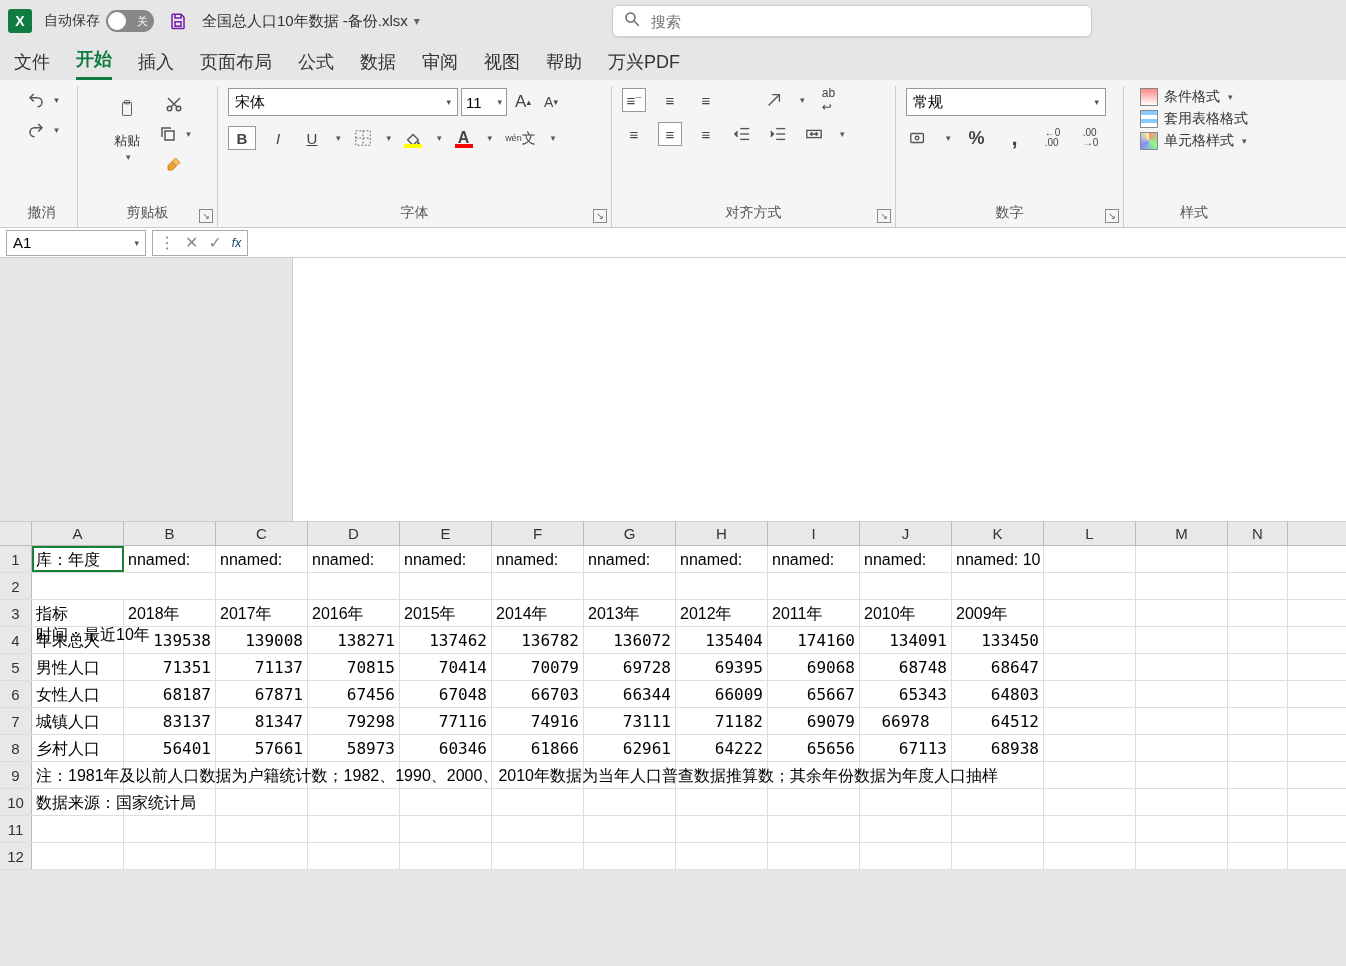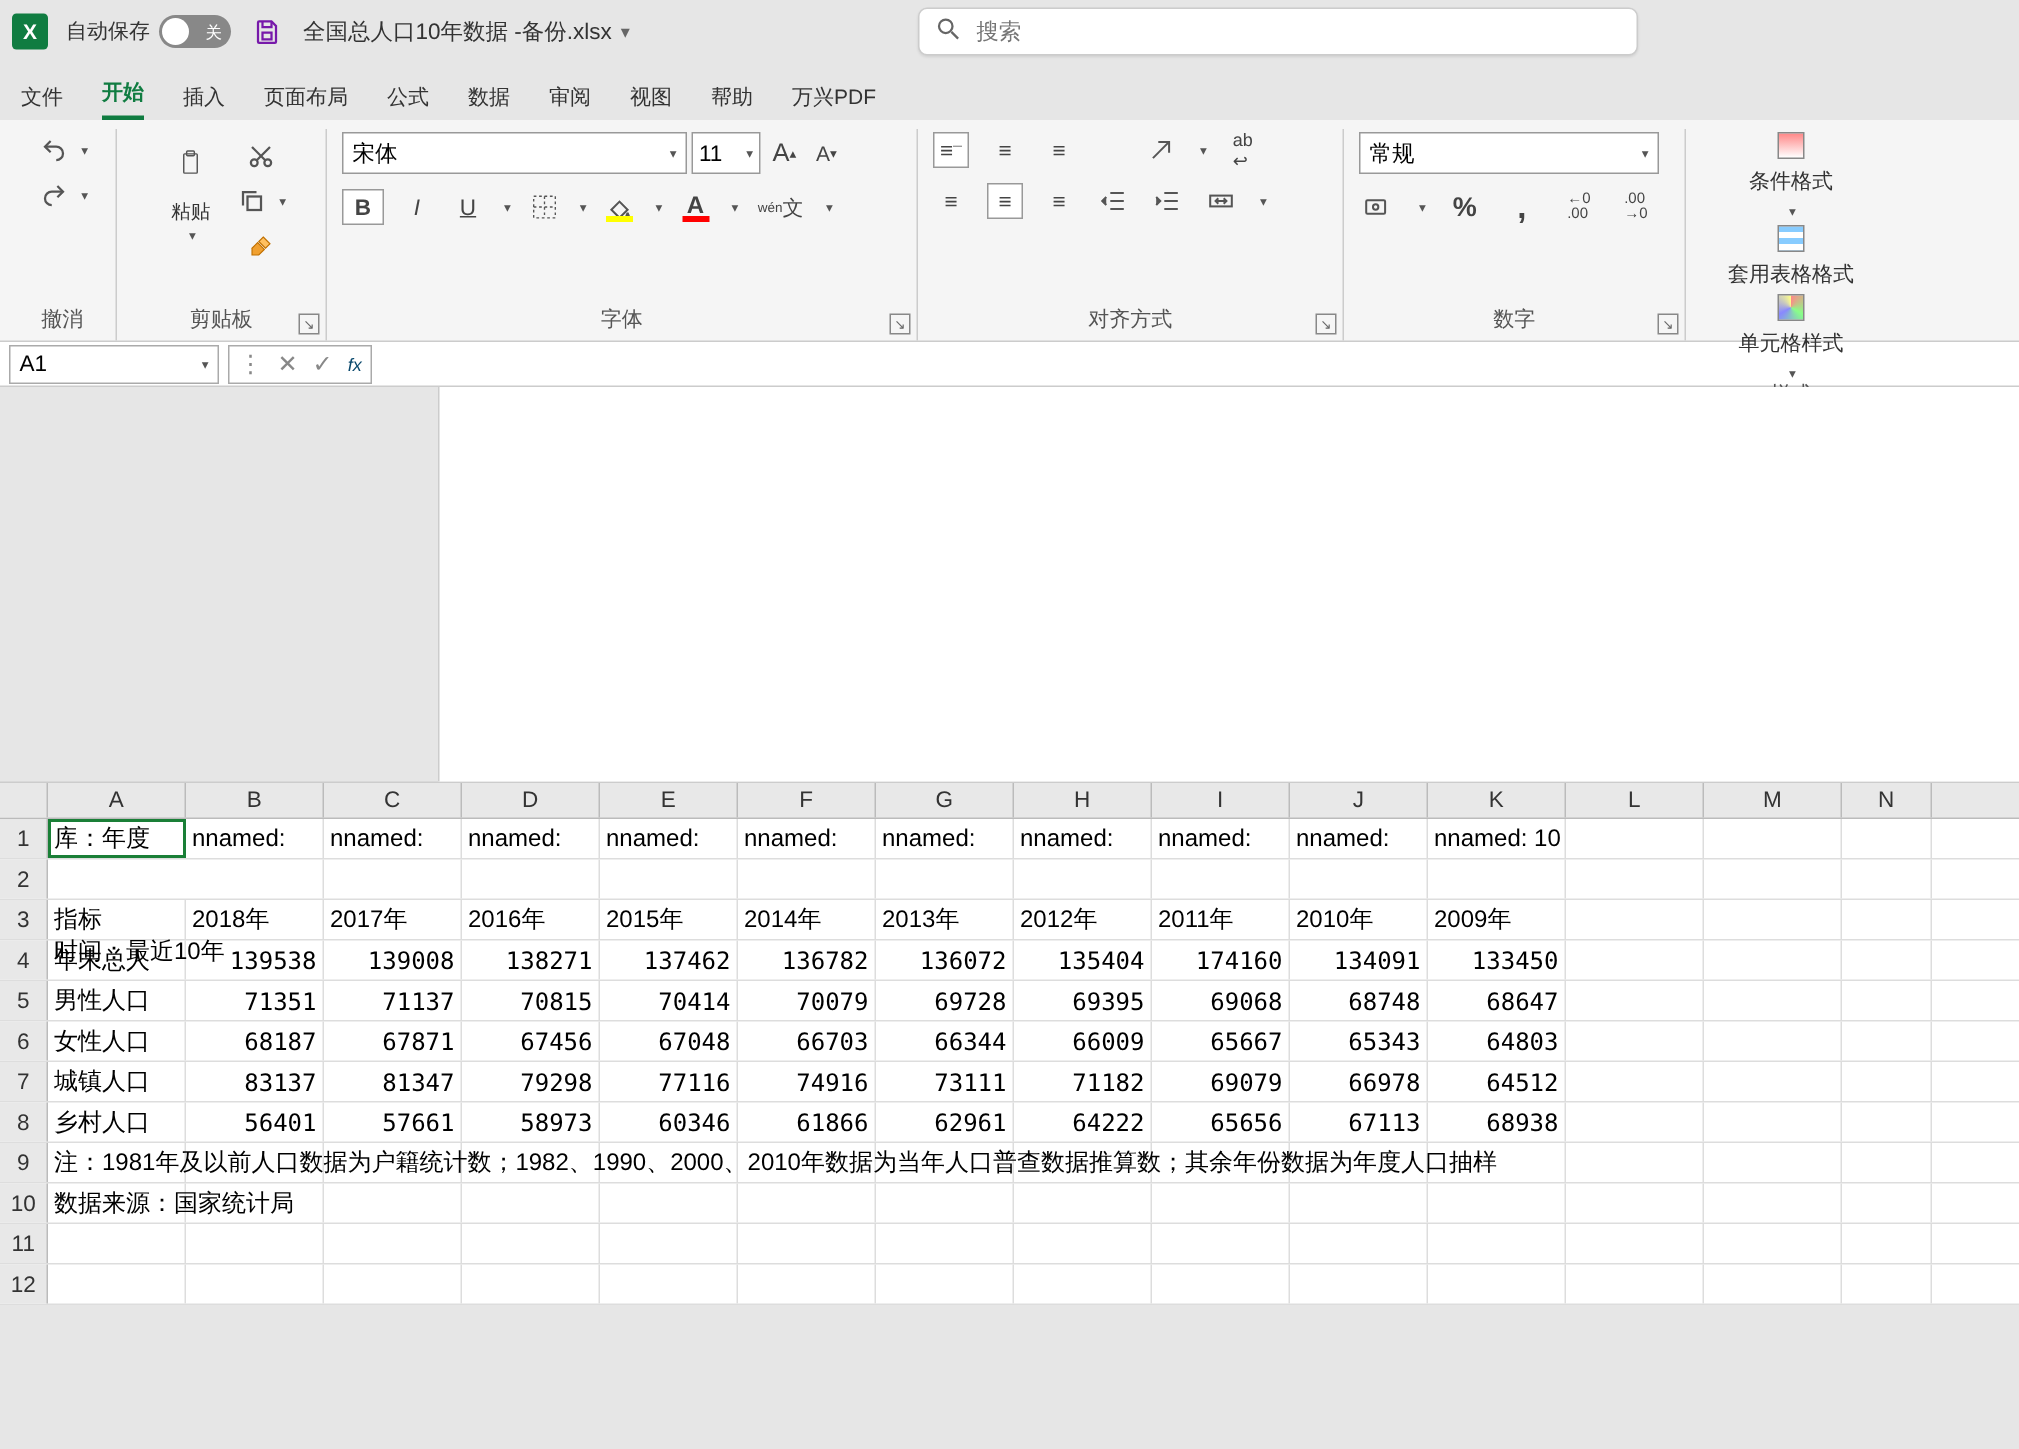--- a/index.html
+++ b/index.html
@@ -13,21 +13,21 @@
 .autosave-toggle::before { content: ""; position: absolute; left: 2px; width: 18px; height: 18px; background: #fff; border-radius: 50%; }
 .autosave-state { color: #fff; font-size: 11px; }
 .save-icon { width: 24px; height: 24px; color: #7719aa; display: flex; align-items: center; justify-content: center; }
 .file-title { font-size: 15px; color: #333; display: flex; align-items: center; gap: 6px; }
 .chev-down { font-size: 12px; color: #666; }
 .search-box { margin-left: 180px; width: 480px; height: 32px; background: #fff; border: 1px solid #ccc; border-radius: 6px; display: flex; align-items: center; padding: 0 10px; gap: 10px; box-shadow: 0 1px 2px rgba(0,0,0,0.1); }
 .search-icon { color: #666; }
 .search-input { border: none; outline: none; font-size: 15px; color: #888; flex: 1; background: transparent; }
 
 
-.ribbon-tabs { height: 38px; background: #e6e6e6; display: flex; align-items: flex-end; padding: 0 14px; gap: 26px; font-size: 14px; color: #333; }
+.ribbon-tabs { height: 38px; background: #e6e6e6; display: flex; align-items: flex-end; padding: 0 14px; gap: 26px; font-size: 18px; color: #333; }
 .ribbon-tab { padding-bottom: 6px; cursor: pointer; }
 .ribbon-tab.active { color: #107c41; border-bottom: 3px solid #107c41; font-weight: 600; }
 
 
 .ribbon { height: 148px; background: #f5f5f5; border-bottom: 1px solid #ccc; display: flex; padding: 6px 6px 0 6px; }
 .group { border-right: 1px solid #ccc; display: flex; flex-direction: column; align-items: center; padding: 2px 10px 2px 10px; position: relative; }
 .group-content { flex: 1; display: flex; align-items: flex-start; gap: 6px; }
 .group-label { font-size: 14px; color: #555; height: 24px; display: flex; align-items: center; }
 .dlg-launcher { position: absolute; right: 4px; bottom: 4px; width: 14px; height: 14px; border: 1px solid #888; font-size: 9px; display: flex; align-items: center; justify-content: center; color: #666; }
 .btn-stack { display: flex; flex-direction: column; gap: 6px; }
@@ -38,21 +38,21 @@
 .drop-arr { font-size: 9px; color: #555; margin-left: 2px; }
 
 .font-name { width: 230px; height: 28px; border: 1px solid #999; background: #fff; display: flex; align-items: center; padding: 0 6px; font-size: 15px; justify-content: space-between; }
 .font-size { width: 46px; height: 28px; border: 1px solid #999; background: #fff; display: flex; align-items: center; padding: 0 4px; font-size: 15px; justify-content: space-between; margin-left: -1px; }
 .num-format { width: 200px; height: 28px; border: 1px solid #999; background: #fff; display: flex; align-items: center; padding: 0 6px; font-size: 15px; justify-content: space-between; }
 
 .color-fill { position: relative; }
 .color-under { position: absolute; bottom: 2px; left: 3px; right: 3px; height: 4px; }
 
 .styles-col { display: flex; flex-direction: column; gap: 4px; font-size: 14px; color: #333; }
-.styles-item { display: flex; align-items: center; gap: 6px; cursor: pointer; flex-direction: column; }
+.styles-item { display: flex; align-items: center; gap: 6px; cursor: pointer; }
 .styles-item .sq { width: 18px; height: 18px; border: 1px solid #888; }
 
 
 .formula-bar { height: 30px; background: #fff; border-bottom: 1px solid #ccc; display: flex; align-items: center; }
 .name-box { width: 140px; height: 26px; border: 1px solid #aaa; margin: 0 6px; display: flex; align-items: center; padding: 0 6px; font-size: 15px; justify-content: space-between; background: #fff; }
 .fx-btns { display: flex; align-items: center; border: 1px solid #aaa; height: 26px; padding: 0 6px; gap: 10px; color: #888; }
 .fx-label { font-style: italic; font-size: 12px; color: #0c4a6e; }
 .formula-input { flex: 1; padding: 0 10px; font-size: 17px; color: #333; border: none; outline: none; }
 
 
@@ -478,21 +478,21 @@
         <div class="row-h">7</div>
         <div class="cell" style="width: 92px;">城镇人口</div>
         <div class="cell num" style="width: 92px;">83137</div>
         <div class="cell num" style="width: 92px;">81347</div>
         <div class="cell num" style="width: 92px;">79298</div>
         <div class="cell num" style="width: 92px;">77116</div>
         <div class="cell num" style="width: 92px;">74916</div>
         <div class="cell num" style="width: 92px;">73111</div>
         <div class="cell num" style="width: 92px;">71182</div>
         <div class="cell num" style="width: 92px;">69079</div>
-        <div class="cell num" style="width: 92px;">66978</div>
+        <div class="cell num" style="width: 92px; text-align: center;">66978</div>
         <div class="cell num" style="width: 92px;">64512</div>
         <div class="cell" style="width: 92px;"></div>
         <div class="cell" style="width: 92px;"></div>
         <div class="cell" style="width: 60px;"></div>
       </div>
       <div class="row">
         <div class="row-h">8</div>
         <div class="cell" style="width: 92px;">乡村人口</div>
         <div class="cell num" style="width: 92px;">56401</div>
         <div class="cell num" style="width: 92px;">57661</div>

